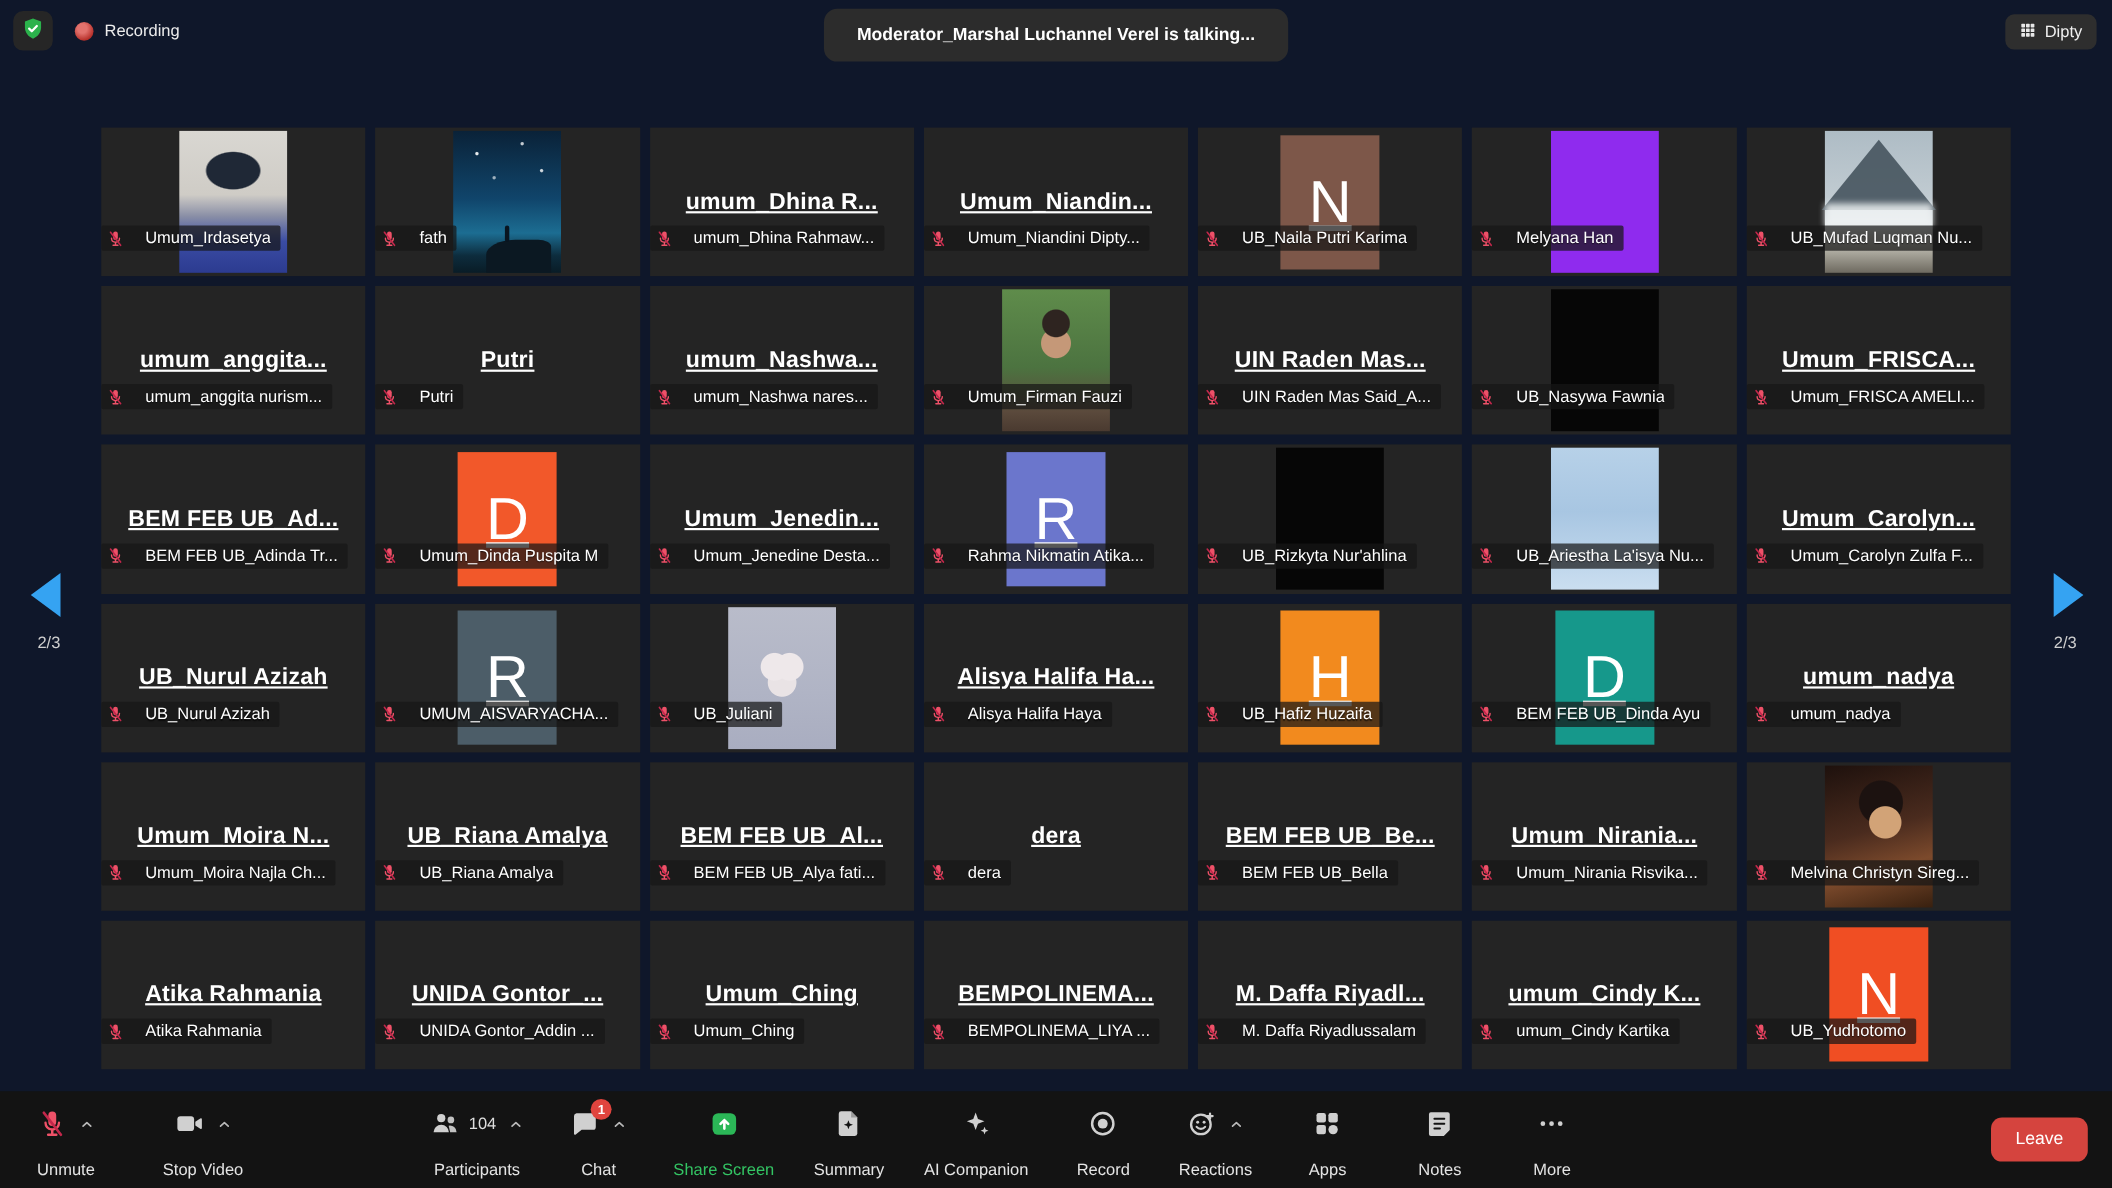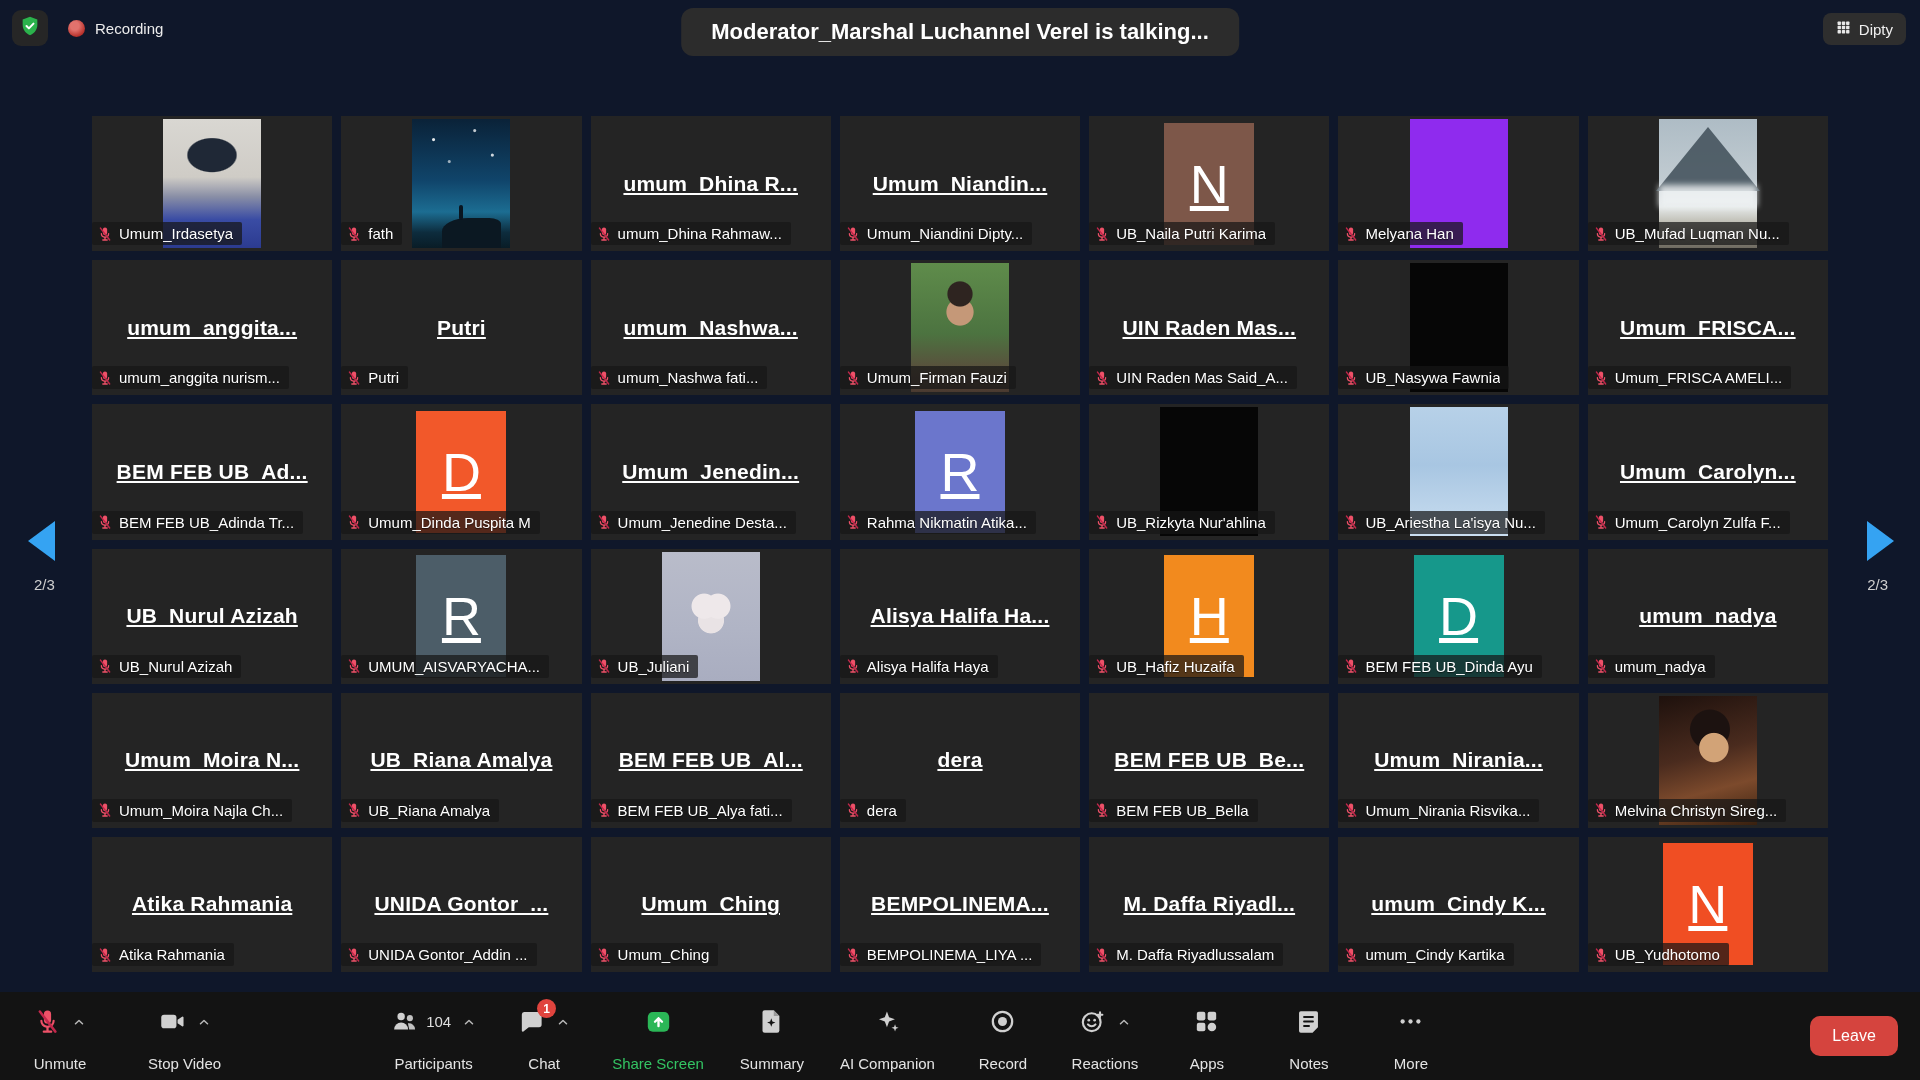--- a/index.html
+++ b/index.html
@@ -7,21 +7,21 @@
   .app { position:relative; width:1920px; height:1080px; background:#0f172a; overflow:hidden; color:#fff; }
 
   
   .topbar { position:absolute; left:0; top:0; right:0; height:62px; }
   .top-left { position:absolute; left:12px; top:10px; display:flex; align-items:center; gap:20px; }
   .shield-chip { width:36px; height:36px; background:#262626; border-radius:9px; display:flex; align-items:center; justify-content:center; cursor:pointer; }
   .shield-chip svg { width:22px; height:22px; }
   .rec-group { display:flex; align-items:center; gap:10px; }
   .rec-dot { width:17px; height:17px; border-radius:50%; background:radial-gradient(circle at 40% 35%, #e2726d 0 28%, #b8322c 70%, #8e221e 100%); }
   .rec-text { font-size:15px; color:#ececec; }
-  .toast { position:absolute; left:50%; top:8px; transform:translateX(-50%); height:48px; line-height:48px; padding:0 30px; background:#2c2c2c; border-radius:12px; font-size:22px; font-weight:700; color:#fff; white-space:nowrap; }
+  .toast { position:absolute; left:50%; top:8px; transform:translateX(-50%); height:48px; line-height:48px; padding:0 30px; background:#2c2c2c; border-radius:12px; font-size:16px; font-weight:700; color:#fff; white-space:nowrap; }
   .view-btn { position:absolute; right:14px; top:13px; height:32px; padding:0 13px; background:#2e2e2e; border-radius:8px; display:flex; align-items:center; gap:8px; font-size:15px; color:#f0f0f0; cursor:pointer; }
   .view-btn svg { width:15px; height:15px; }
 
   
   .grid { position:absolute; left:92px; top:116px; width:1736px; height:856px;
           display:grid; grid-template-columns:repeat(7,1fr); grid-template-rows:repeat(6,1fr); gap:9px; }
   .tile { position:relative; background:#242424; overflow:hidden; display:flex; align-items:center; justify-content:center; cursor:pointer;text-decoration:underline; }
   .tile-center-text { font-size:21px; font-weight:700; color:#fff; white-space:nowrap; overflow:hidden; max-width:100%; padding:0 10px; letter-spacing:.2px; }
   .portrait { position:relative; width:98px; height:129px; }
   .avatar { display:flex; align-items:center; justify-content:center; font-size:54px; font-weight:400; color:#fff; width:90px; height:122px; }
@@ -48,21 +48,21 @@
   .p-sky { background:linear-gradient(180deg,#b7d1e8 0%,#a8c6e2 45%,#cadef0 100%); }
   .p-heart { background:
       radial-gradient(circle at 43% 42%, #eee8ea 0 13%, transparent 14%),
       radial-gradient(circle at 57% 42%, #eee8ea 0 13%, transparent 14%),
       radial-gradient(circle at 50% 53%, #e9e3e5 0 15%, transparent 16%),
       linear-gradient(180deg,#b9bcca 0%,#b0b4c5 60%,#a9adc0 100%); }
   .p-woman { background:
       radial-gradient(circle at 56% 40%, #d2a377 0 15%, transparent 16%),
       radial-gradient(circle at 52% 26%, #1c1210 0 18%, transparent 19%),
       linear-gradient(165deg,#1e110d 0%,#4a2b1e 45%,#7c4a2c 70%,#38200f 100%); }
-  .tile-label { position:absolute; left:0; bottom:6px; z-index:2; display:flex; align-items:center; gap:6px;
+  .tile-label { position:absolute; left:0; bottom:23px; z-index:2; display:flex; align-items:center; gap:19px;
       max-width:96%; padding:3px 9px 3px 5px; background:rgba(22,22,22,.72); border-radius:2px; }
   .tile-label .lbl-t { font-size:15px; color:#fff; white-space:nowrap; overflow:hidden; text-overflow:ellipsis; text-shadow:0 1px 1px rgba(0,0,0,.6); }
   .mic-s { display:inline-flex; width:16px; height:16px; flex:0 0 auto; }
   .mic-s svg { width:16px; height:16px; }
 
   
   .nav-prev, .nav-next { position:absolute; top:518px; width:34px; height:46px; display:flex; align-items:center; cursor:pointer; }
   .nav-prev { left:28px; } .nav-next { right:26px; justify-content:flex-end; }
   .tri-left { width:0; height:0; border-top:20px solid transparent; border-bottom:20px solid transparent; border-right:27px solid #35a3f2; }
   .tri-right { width:0; height:0; border-top:20px solid transparent; border-bottom:20px solid transparent; border-left:27px solid #35a3f2; }
@@ -268,21 +268,21 @@
         <div class="tile-label" data-name="participant-name-label">
           <span class="mic-s" data-name="muted-mic-icon">
             <svg viewBox="0 0 24 24">
               <g fill="#ee5168">
                 <rect x="8.8" y="2.2" width="6.4" height="11.6" rx="3.2"></rect>
                 <path d="M5.6 11.3a.95.95 0 0 1 1.9 0 4.5 4.5 0 0 0 9 0 .95.95 0 0 1 1.9 0 6.4 6.4 0 0 1-5.4 6.33V20h2.3a1 1 0 1 1 0 2H8.7a1 1 0 1 1 0-2H11v-2.37a6.4 6.4 0 0 1-5.4-6.33z"></path>
               </g>
               <path d="M5.2 3.2 19 21" stroke="#c2274b" stroke-width="2.2" stroke-linecap="round"></path>
             </svg>
           </span>
-          <span class="lbl-t" data-name="participant-name-text">umum_Nashwa fati...</span>
+          <span class="lbl-t" data-name="participant-name-text">umum_Nashwa nares...</span>
         </div>
       </div>
       <div class="tile" data-name="participant-tile">
         <div class="portrait p-man" data-name="video-frame-photo"></div>
         <div class="tile-label" data-name="participant-name-label">
           <span class="mic-s" data-name="muted-mic-icon">
             <svg viewBox="0 0 24 24">
               <g fill="#ee5168">
                 <rect x="8.8" y="2.2" width="6.4" height="11.6" rx="3.2"></rect>
                 <path d="M5.6 11.3a.95.95 0 0 1 1.9 0 4.5 4.5 0 0 0 9 0 .95.95 0 0 1 1.9 0 6.4 6.4 0 0 1-5.4 6.33V20h2.3a1 1 0 1 1 0 2H8.7a1 1 0 1 1 0-2H11v-2.37a6.4 6.4 0 0 1-5.4-6.33z"></path>

